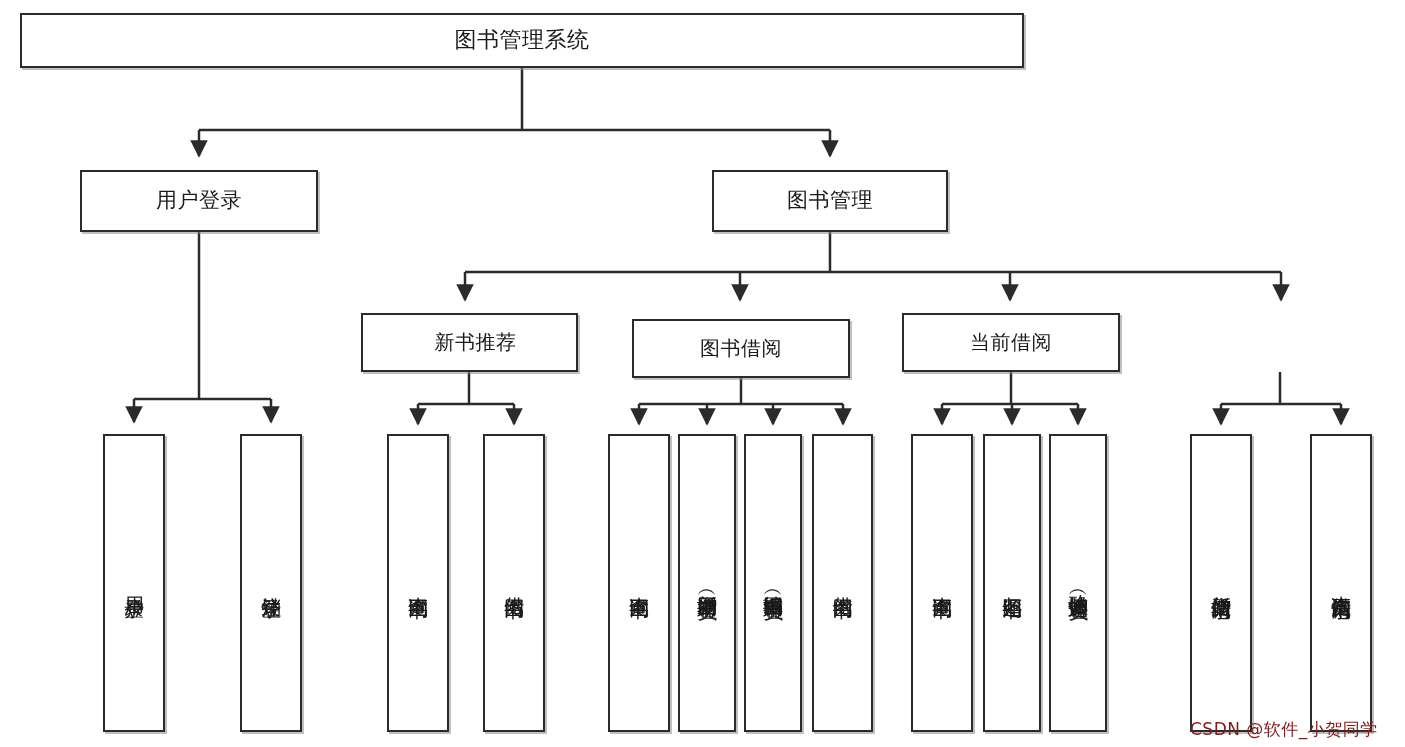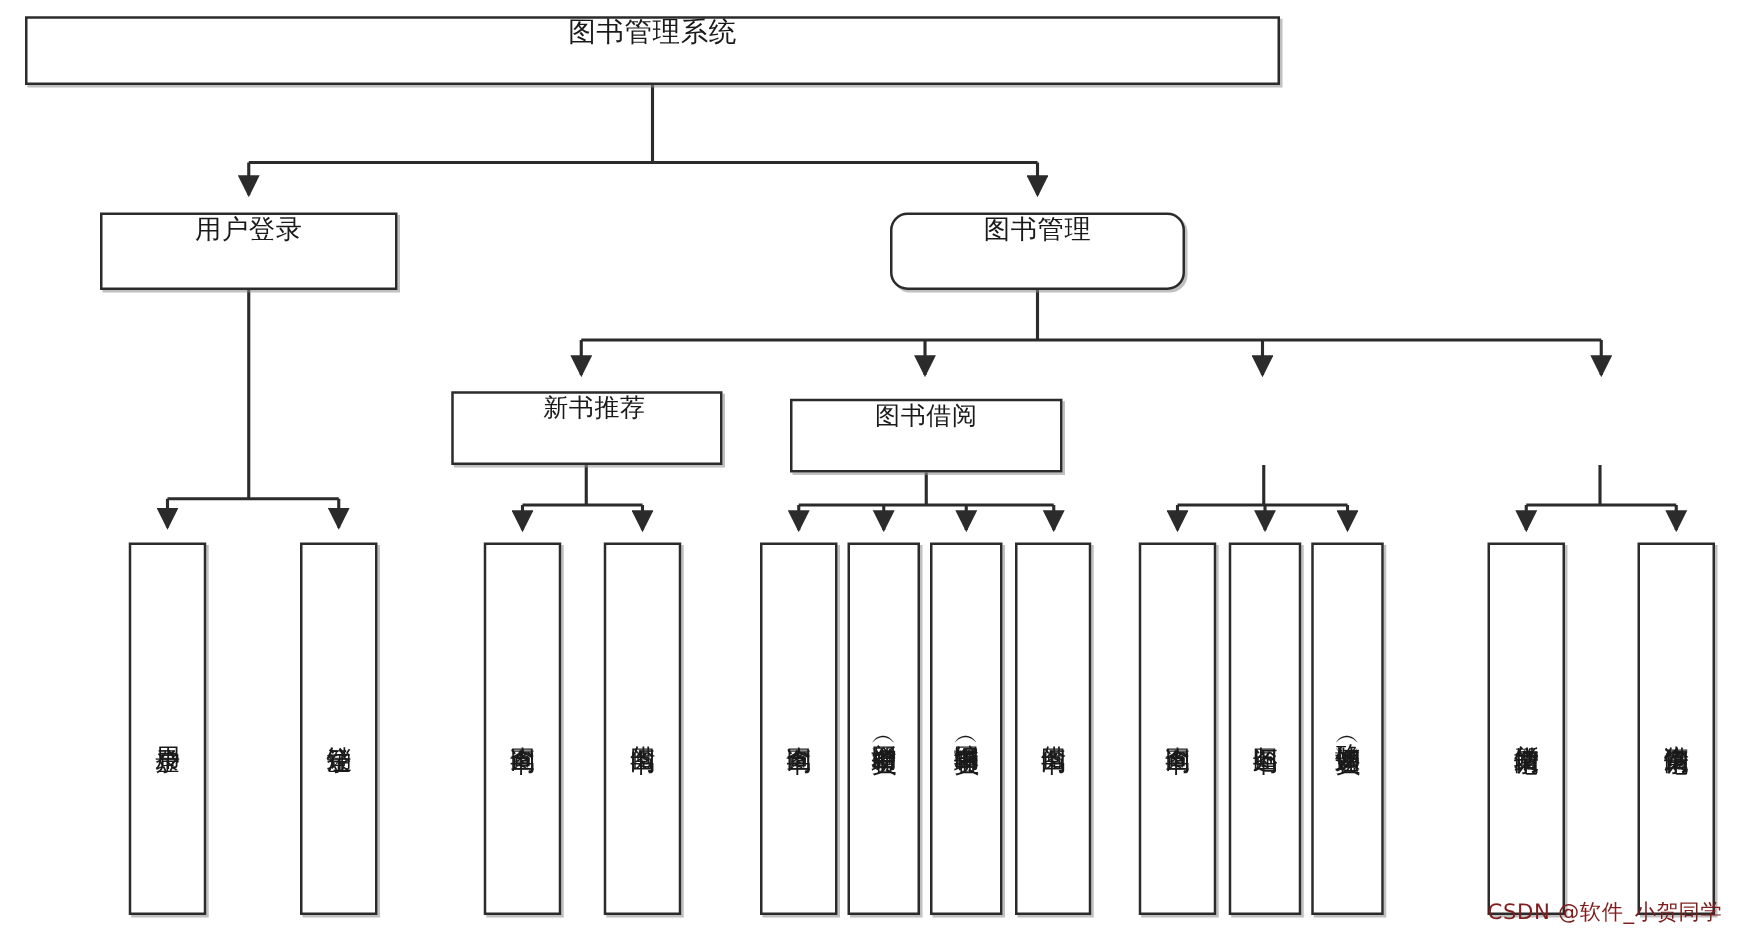--- a/index.html
+++ b/index.html
@@ -24,20 +24,21 @@
     width: 1405px;
     height: 747px;
     pointer-events: none;
   }
   .node {
     position: absolute;
     box-sizing: border-box;
     background: #ffffff;
     border: 2.5px solid #2b2b2b;
     display: flex;
+    align-items: center;
     justify-content: center;
     box-shadow: 2px 2px 0 rgba(140,140,140,0.55);
   }
   .node .lbl {
     color: #1a1a1a;
     font-size: 21px;
     line-height: 1.12;
     letter-spacing: 0.5px;
     white-space: nowrap;
     text-align: center;
@@ -121,29 +122,32 @@
     </g>
   </svg>
 
   <div class="node root" style="left:20px; top:13px; width:1004px; height:55px;">
     <span class="lbl">图书管理系统</span>
   </div>
 
   <div class="node lvl2" style="left:80px; top:170px; width:238px; height:62px;">
     <span class="lbl">用户登录</span>
   </div>
-  <div class="node lvl2" style="left:712px; top:170px; width:236px; height:62px;border-radius:14px;">
+  <div class="node lvl2" style="left:712px; top:170px; width:236px; height:62px;">
     <span class="lbl">图书管理</span>
   </div>
 
   <div class="node lvl3" style="left:361px; top:313px; width:217px; height:59px;padding-left:12px;">
     <span class="lbl">新书推荐</span>
   </div>
   <div class="node lvl3" style="left:632px; top:319px; width:218px; height:59px;">
     <span class="lbl">图书借阅</span>
+  </div>
+  <div class="node lvl3" style="left:902px; top:313px; width:218px; height:59px;">
+    <span class="lbl">当前借阅</span>
   </div>
 
   <div class="node leaf" style="left:103px; top:434px; width:62px; height:298px;">
     <span class="lbl">用户登录</span>
   </div>
   <div class="node leaf" style="left:240px; top:434px; width:62px; height:298px;">
     <span class="lbl">注销登录</span>
   </div>
 
   <div class="node leaf" style="left:387px; top:434px; width:62px; height:298px;">

